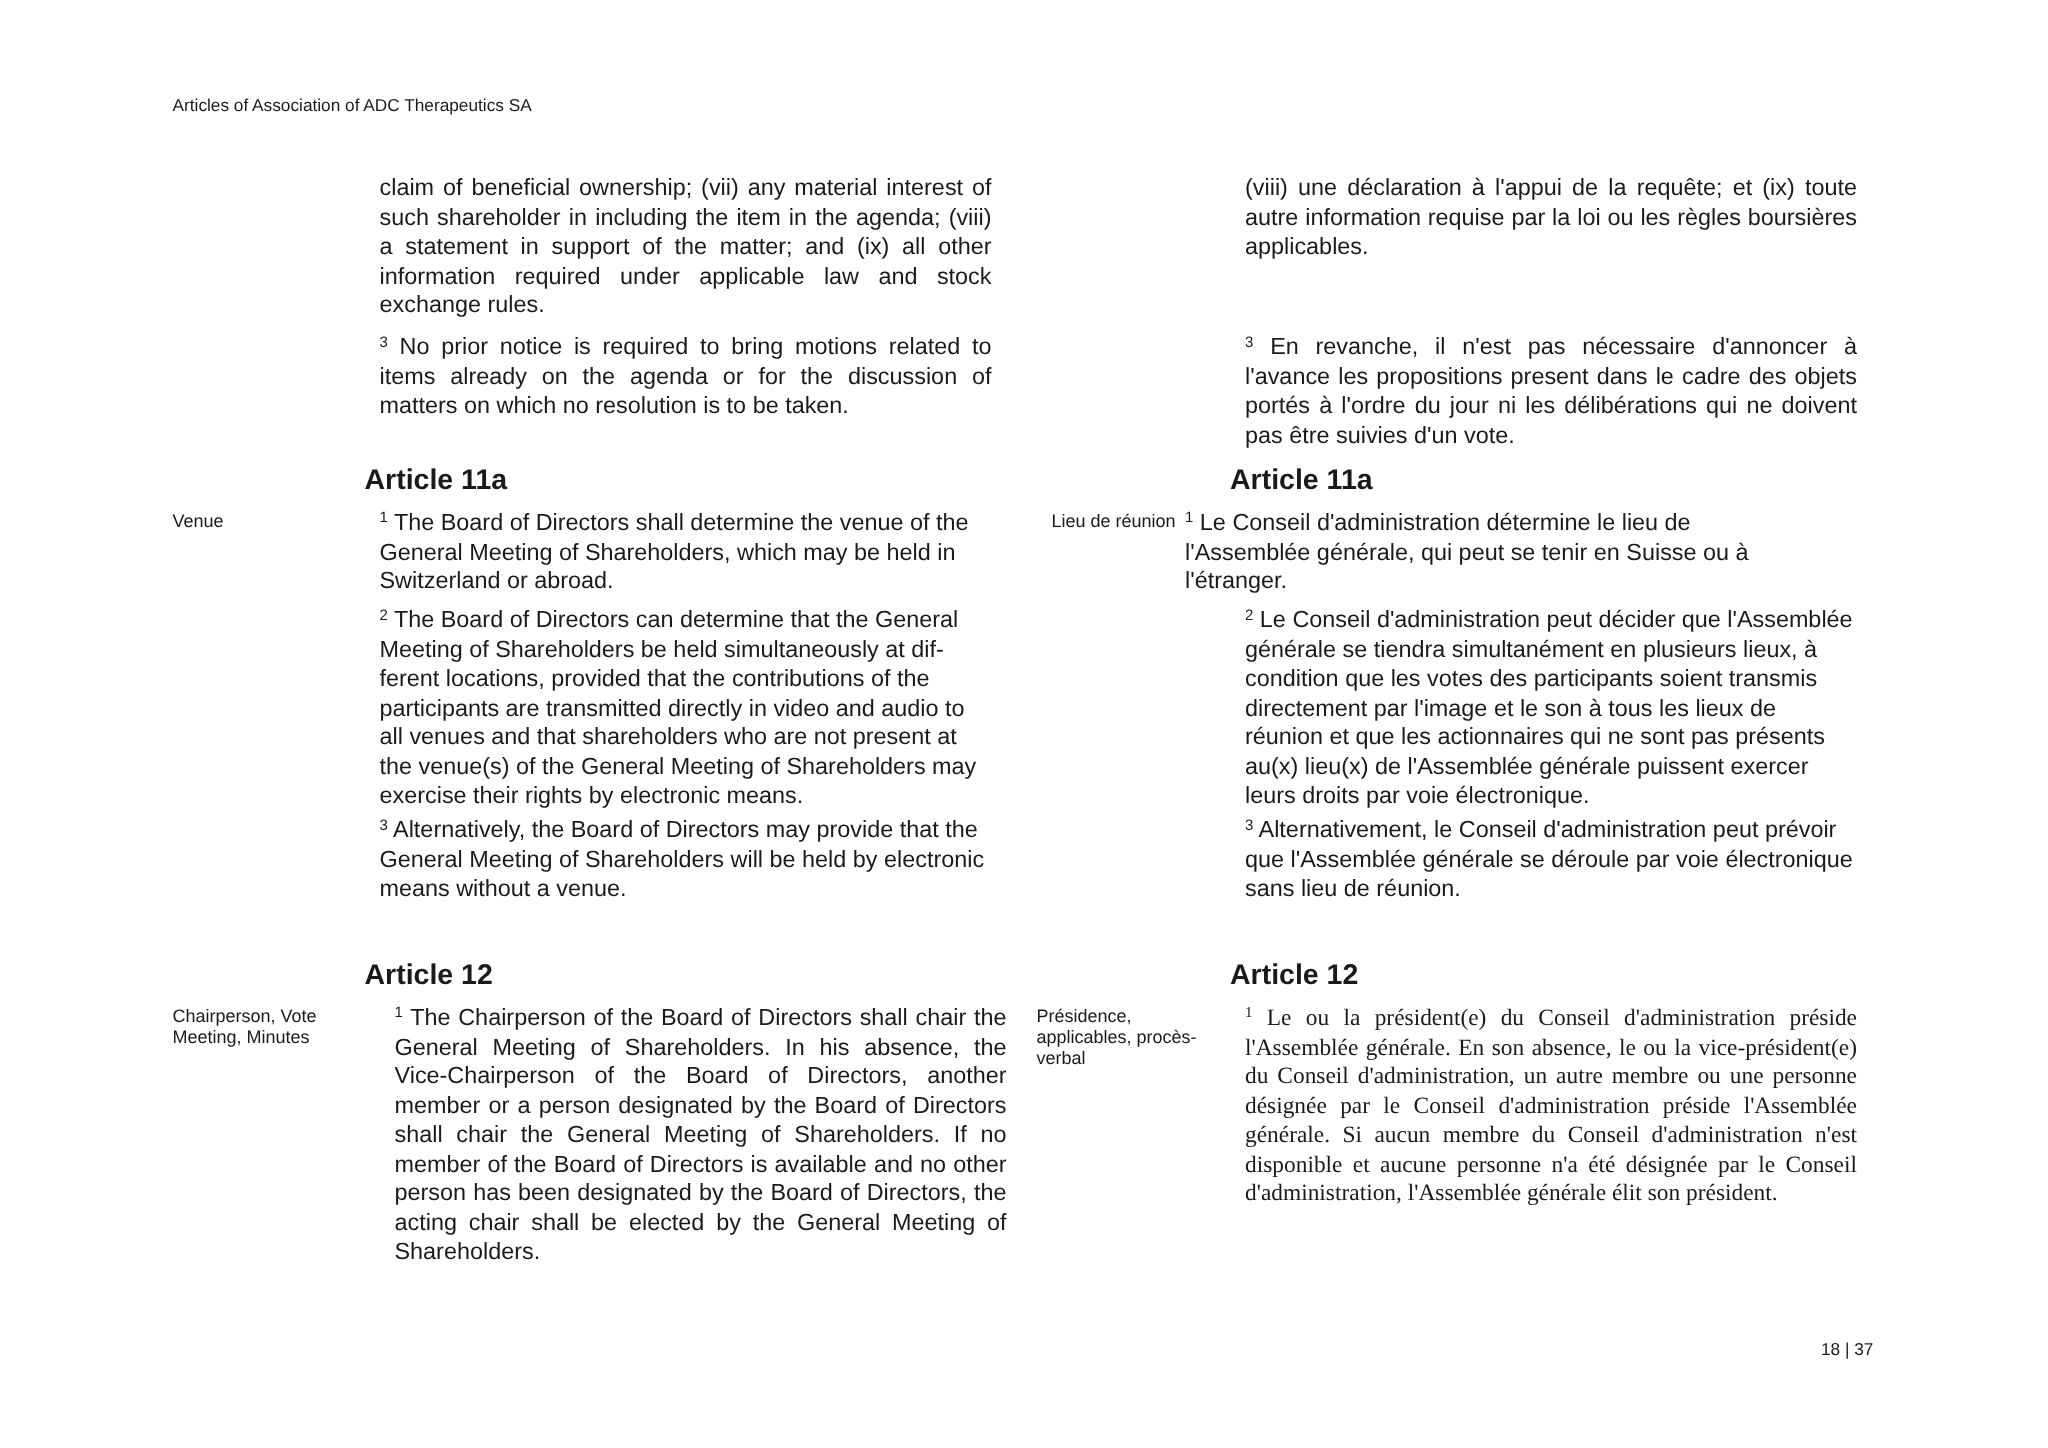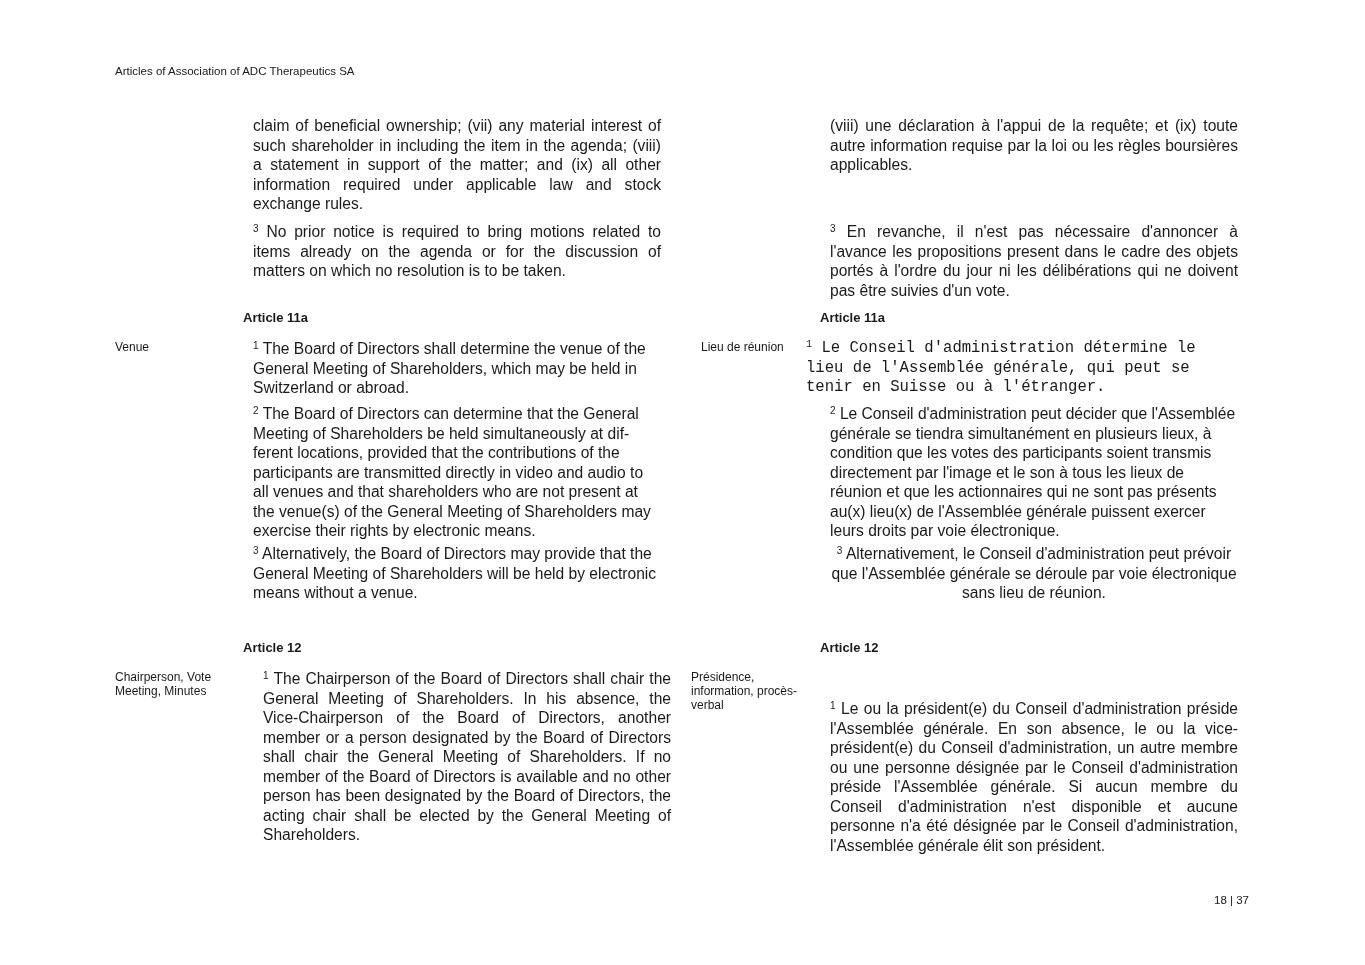--- a/index.html
+++ b/index.html
@@ -3,21 +3,21 @@
 <meta charset="utf-8">
 <style>
   html, body { margin: 0; padding: 0; background: #ffffff; }
   body { width: 1365px; height: 965px; position: relative; overflow: hidden;
          font-family: "Liberation Sans", sans-serif; color: #1a1a1a; }
   .header { position: absolute; left: 115px; top: 65px; font-size: 11.5px; }
   .pagenum { position: absolute; left: 1214px; top: 894px; font-size: 11.5px; }
   .para { position: absolute; font-size: 15.6px; line-height: 19.5px; width: 408px; margin-left: 10px; }
   .para.j { text-align: justify; }
   .para sup { font-size: 10px; vertical-align: 5px; line-height: 0; }
-  .heading { position: absolute; font-size: 13px; font-weight: bold; }
+  .heading { position: absolute; font-size: 19px; font-weight: bold; }
   .margin { position: absolute; font-size: 12px; line-height: 14px; width: 112px; }
 </style>
 </head>
 <body>
 
 <div class="header">Articles of Association of ADC Therapeutics SA</div>
 
 <div class="para j" style="left:243px; top:116px;">claim of beneficial ownership; (vii) any material interest of such shareholder in including the item in the agenda; (viii) a statement in support of the matter; and (ix) all other information required under applicable law and stock exchange rules.</div>
 
 <div class="para j" style="left:243px; top:222px;">
@@ -51,33 +51,33 @@
 <div class="para j" style="left:820px; top:116px;">(viii) une déclaration à l'appui de la requête; et (ix) toute autre information requise par la loi ou les règles bour­sières applicables.</div>
 
 <div class="para j" style="left:820px; top:222px;">
   <sup>3</sup>
   <span>En revanche, il n'est pas nécessaire d'annoncer à l'avance les propositions present dans le cadre des ob­jets portés à l'ordre du jour ni les délibérations qui ne doivent pas être suivies d'un vote.</span>
 </div>
 
 <div class="heading" style="left:820px; top:310px;">Article 11a</div>
 <div class="margin" style="left:665px; top:340px;margin-left:36px;">Lieu de réunion</div>
 
-<div class="para" style="left:796px; top:339px;font-family:Liberation Mono, monospace;">
+<div class="para" style="left:780px; top:339px;">
   <sup>1</sup>
   <span>Le Conseil d'administration détermine le lieu de l'Assemblée générale, qui peut se tenir en Suisse ou à l'étranger.</span>
 </div>
 <div class="para" style="left:820px; top:404px;">
   <sup>2</sup>
   <span>Le Conseil d'administration peut décider que l'Assem­blée générale se tiendra simultanément en plusieurs lieux, à condition que les votes des participants soient transmis directement par l'image et le son à tous les lieux de réunion et que les actionnaires qui ne sont pas présents au(x) lieu(x) de l'Assemblée générale puissent exercer leurs droits par voie électronique.</span>
 </div>
-<div class="para" style="left:820px; top:544px;text-align:center;">
+<div class="para" style="left:820px; top:544px;">
   <sup>3</sup>
   <span>Alternativement, le Conseil d'administration peut pré­voir que l'Assemblée générale se déroule par voie élec­tronique sans lieu de réunion.</span>
 </div>
 
 <div class="heading" style="left:820px; top:640px;">Article 12</div>
-<div class="margin" style="left:691px; top:670px; width:115px;">Présidence, information, procès-verbal</div>
-<div class="para j" style="left:820px; top:699px;">
+<div class="margin" style="left:691px; top:670px; width:115px;">Présidence, applicables, procès-verbal</div>
+<div class="para j" style="left:820px; top:669px;font-family:Liberation Serif, serif;">
   <sup>1</sup>
   <span>Le ou la président(e) du Conseil d'administration pré­side l'Assemblée générale. En son absence, le ou la vice-président(e) du Conseil d'administration, un autre membre ou une personne désignée par le Conseil d'administration préside l'Assemblée générale. Si aucun membre du Conseil d'administration n'est disponible et aucune personne n'a été désignée par le Conseil d'ad­ministration, l'Assemblée générale élit son président.</span>
 </div>
 
 <div class="pagenum">18 | 37</div>
 
 </body></html>

